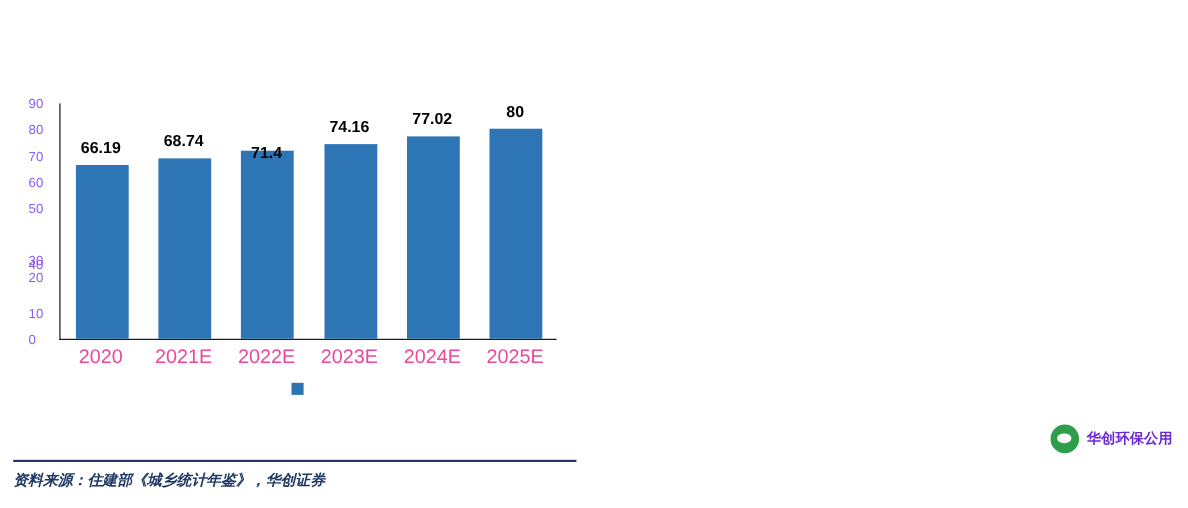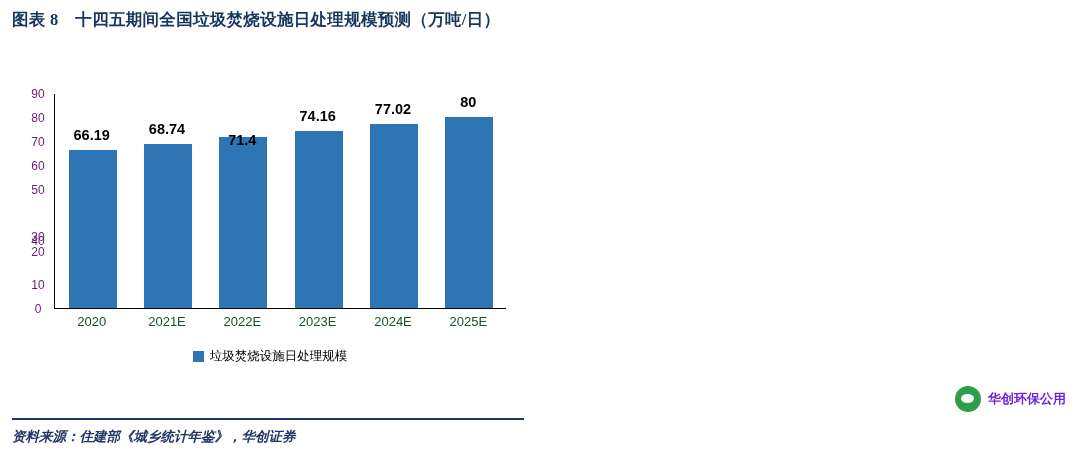--- a/index.html
+++ b/index.html
@@ -60,23 +60,23 @@
 
   
   #chart-left {
     position: absolute;
     left: 14px; top: 84px; width: 512px; height: 300px;
   }
   .l-axis-y-label {
     position: absolute;
     right: 0;
     width: 24px;
-    text-align: center;
+    text-align: left;
     font-size: 12px;
-    color: #701a75;
+    color: #8b5cf6;
     transform: translateY(-50%);
   }
   #l-plot {
     position: absolute;
     left: 40px; top: 10px; width: 452px; height: 215px;
     border-left: 1.2px solid #000;
     border-bottom: 1.2px solid #000;
   }
   .l-bar-wrap {
     position: absolute;
@@ -97,22 +97,22 @@
     text-align: center;
     font-size: 14.5px;
     font-weight: bold;
     color: #000;
   }
   .l-cat {
     position: absolute;
     top: 230px;
     width: 64px;
     text-align: center;
-    font-size: 13px;
-    color: #14532d;
+    font-size: 18px;
+    color: #ec4899;
   }
   #l-legend {
     position: absolute;
     left: 0; top: 264px; width: 512px;
     display: flex; justify-content: center; align-items: center; gap: 6px;
     font-size: 12.5px; color: #000;
   }
   .swatch { display: inline-block; width: 11px; height: 11px; }
 
   
@@ -136,21 +136,20 @@
     font-family: "Liberation Serif", serif;
     font-size: 13px; color: #6d28d9; font-weight: bold;
   }
 </style>
 </head>
 <body>
 
 <div class="divider-v"></div>
 
 <div class="panel" id="panel-left">
-  <div class="panel-title">图表 8　十四五期间全国垃圾焚烧设施日处理规模预测（万吨/日）</div>
 
   <div id="chart-left">
     <div id="l-plot">
         <div class="l-bar-wrap" style="left: 5.66667px;">
           <div class="l-bar" style="height: 158.121px; background: rgb(46, 117, 182);"></div>
         </div>
         <div class="l-bar-wrap" style="left: 81px;">
           <div class="l-bar" style="height: 164.212px; background: rgb(46, 117, 182);"></div>
         </div>
         <div class="l-bar-wrap" style="left: 156.333px;">
@@ -183,21 +182,20 @@
       <div class="l-bar-value" style="left: 196.333px; top: 30.4333px; margin-top: 18px;">71.4</div>
       <div class="l-cat" style="left: 196.333px;">2022E</div>
       <div class="l-bar-value" style="left: 271.667px; top: 23.84px;">74.16</div>
       <div class="l-cat" style="left: 271.667px;">2023E</div>
       <div class="l-bar-value" style="left: 347px; top: 17.0078px;">77.02</div>
       <div class="l-cat" style="left: 347px;">2024E</div>
       <div class="l-bar-value" style="left: 422.333px; top: 9.88889px;">80</div>
       <div class="l-cat" style="left: 422.333px;">2025E</div>
       <div id="l-legend">
         <span class="swatch" style="background: rgb(46, 117, 182);"></span>
-        <span>垃圾焚烧设施日处理规模</span>
       </div>
     </div>
 
   <div class="rule" id="rule-left"></div>
   <div class="source-line">资料来源：住建部《城乡统计年鉴》，华创证券</div>
 </div>
 
 <div class="panel" id="panel-right">
 
   <div id="wechat-logo">

